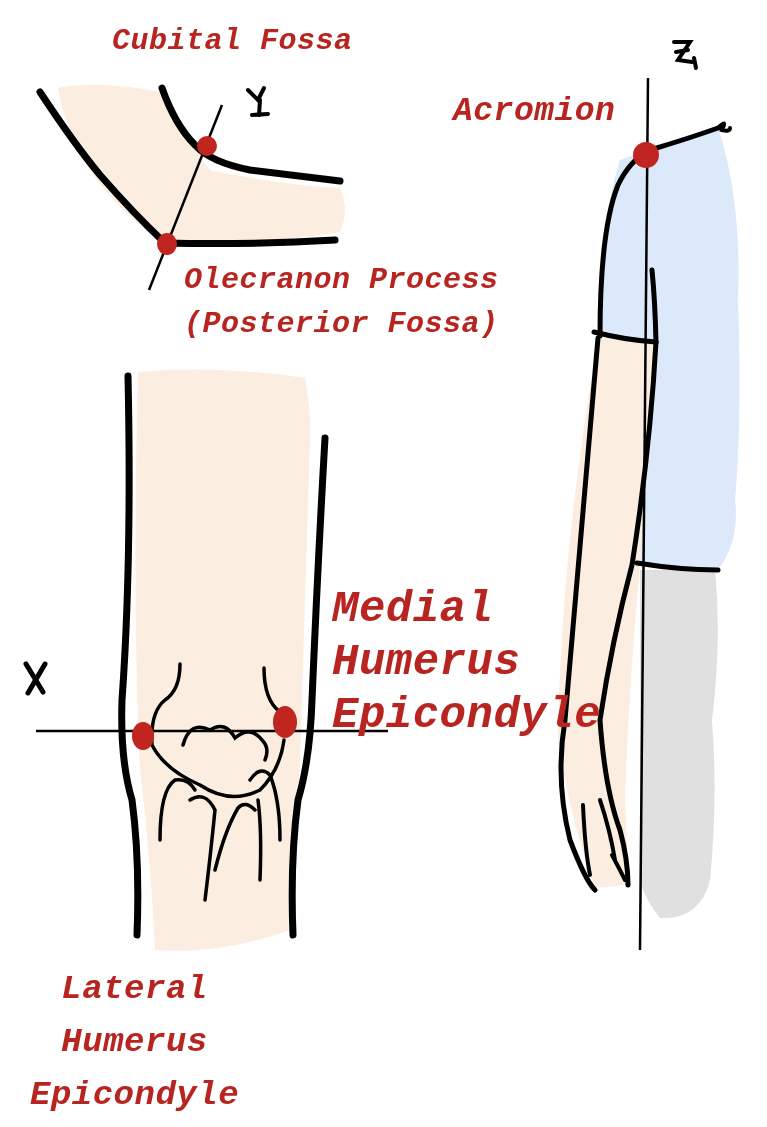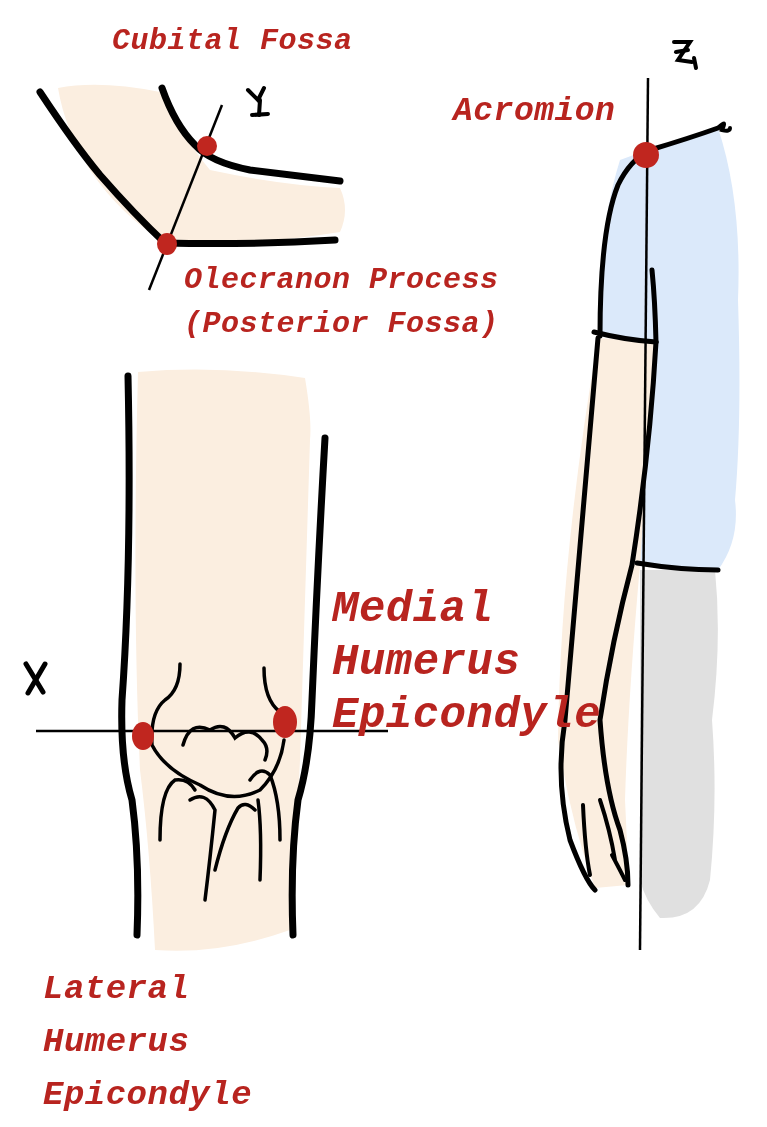--- a/index.html
+++ b/index.html
@@ -81,15 +81,15 @@
   </g>
 </svg>
 
 <div class="label" style="left:112px; top:15px; font-size:30px;">Cubital Fossa</div>
 <div class="label" style="left:184px; top:258px; font-size:30px; line-height:44px;">Olecranon Process
 (Posterior Fossa)</div>
 <div class="label" style="left:429px; top:85px; font-size:33px;margin-left:24px;">Acromion</div>
 <div class="label" style="left:332px; top:548px; font-size:44px;margin-top:35px;">Medial
 Humerus
 Epicondyle</div>
-<div class="label" style="left:43px; top:963px; font-size:34px;">Lateral
+<div class="label" style="left:30px; top:963px; font-size:34px;text-align:center;">Lateral
 Humerus
 Epicondyle</div>
 
 </body></html>

